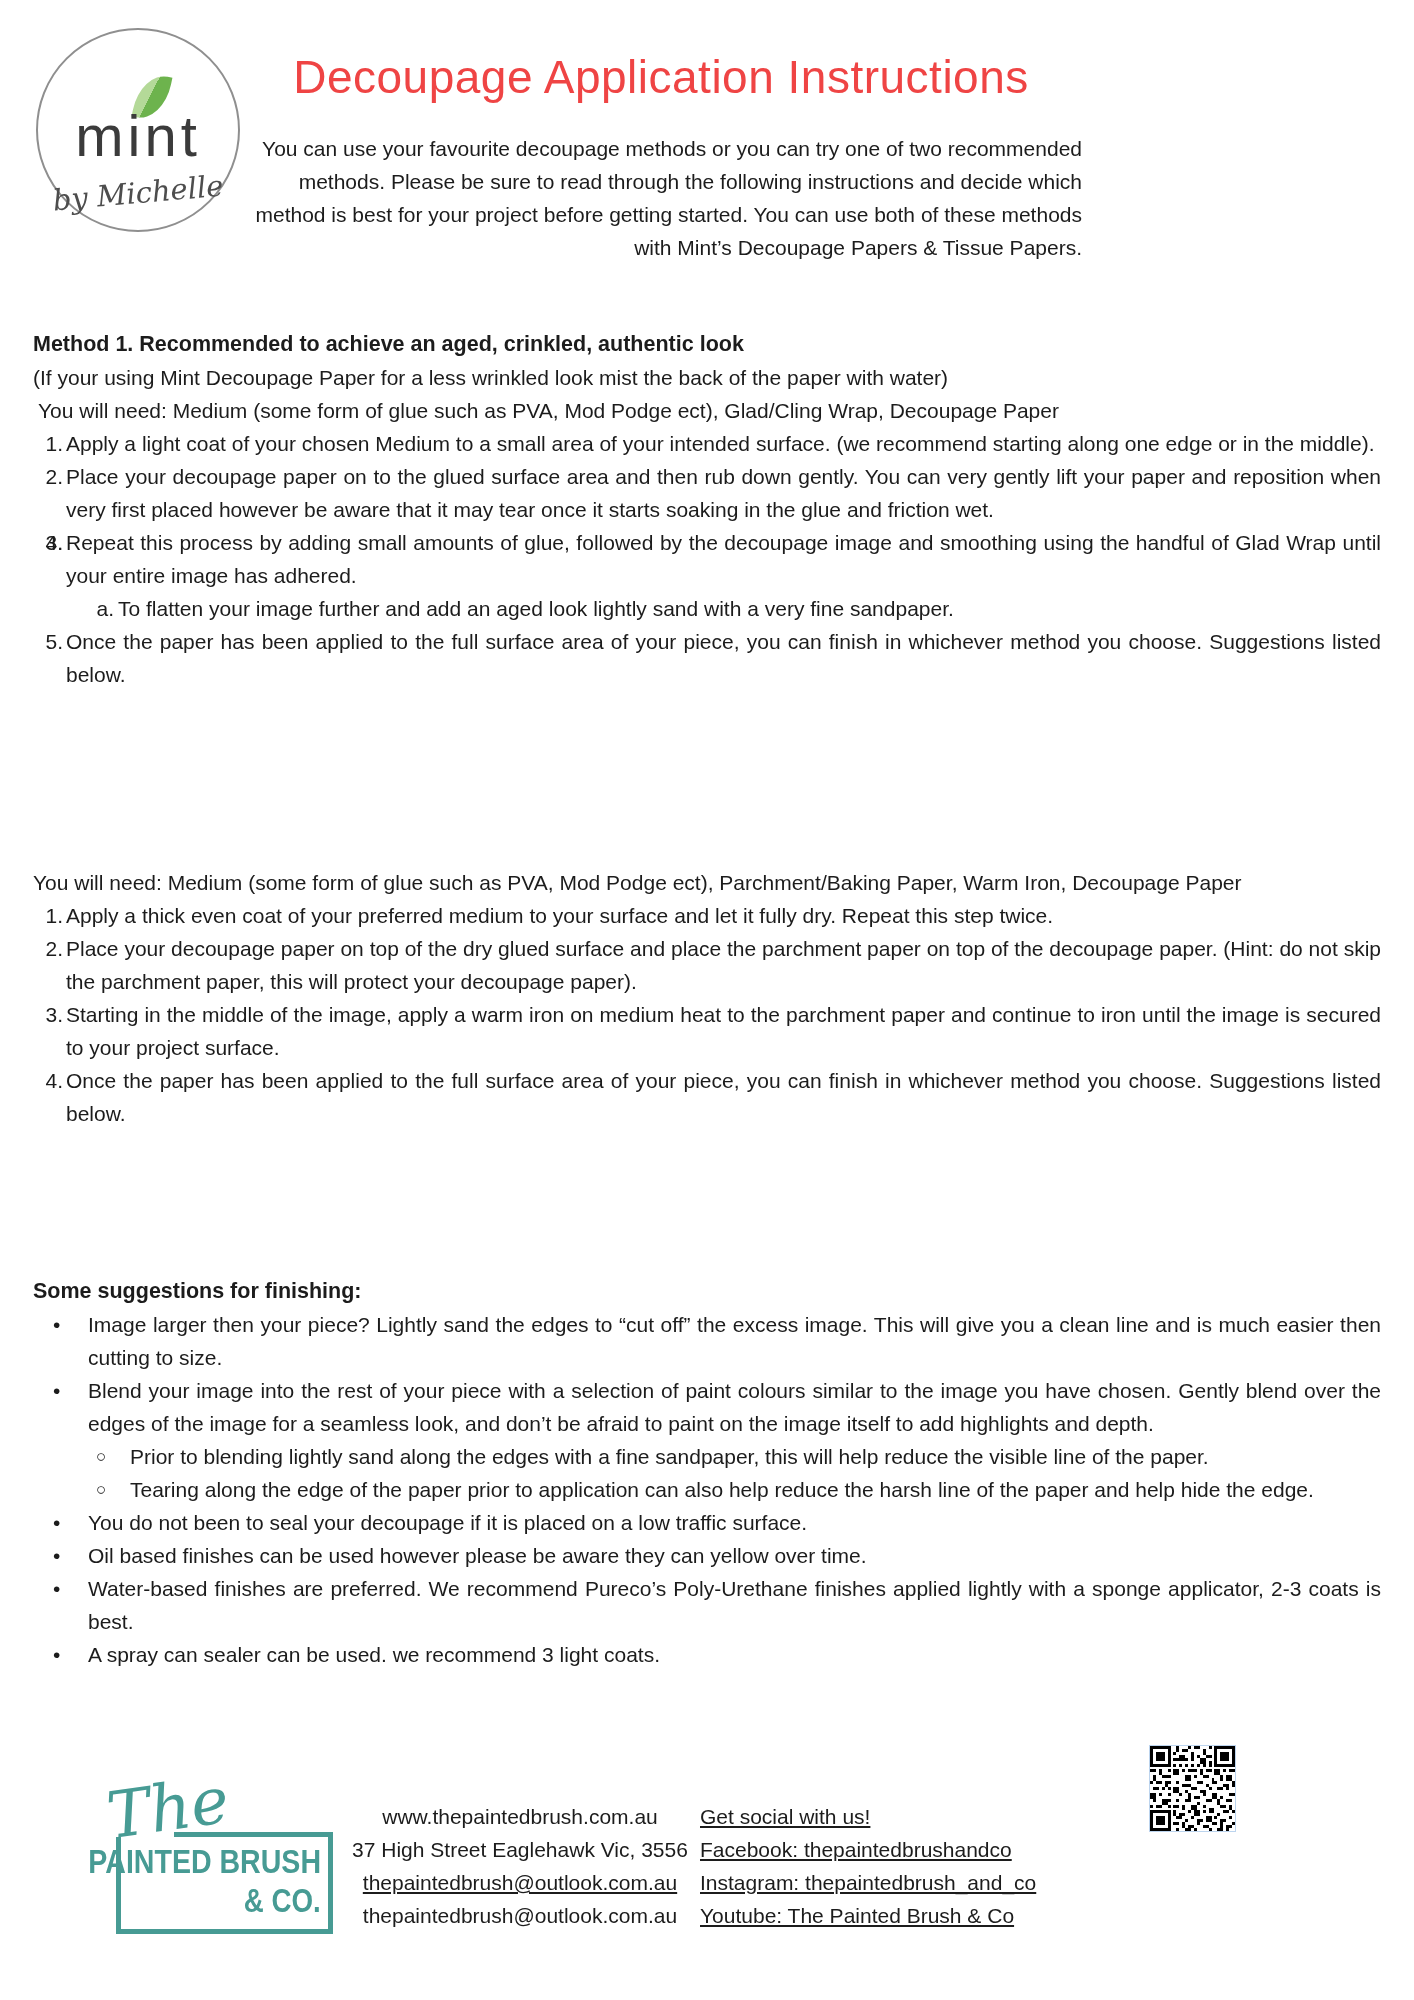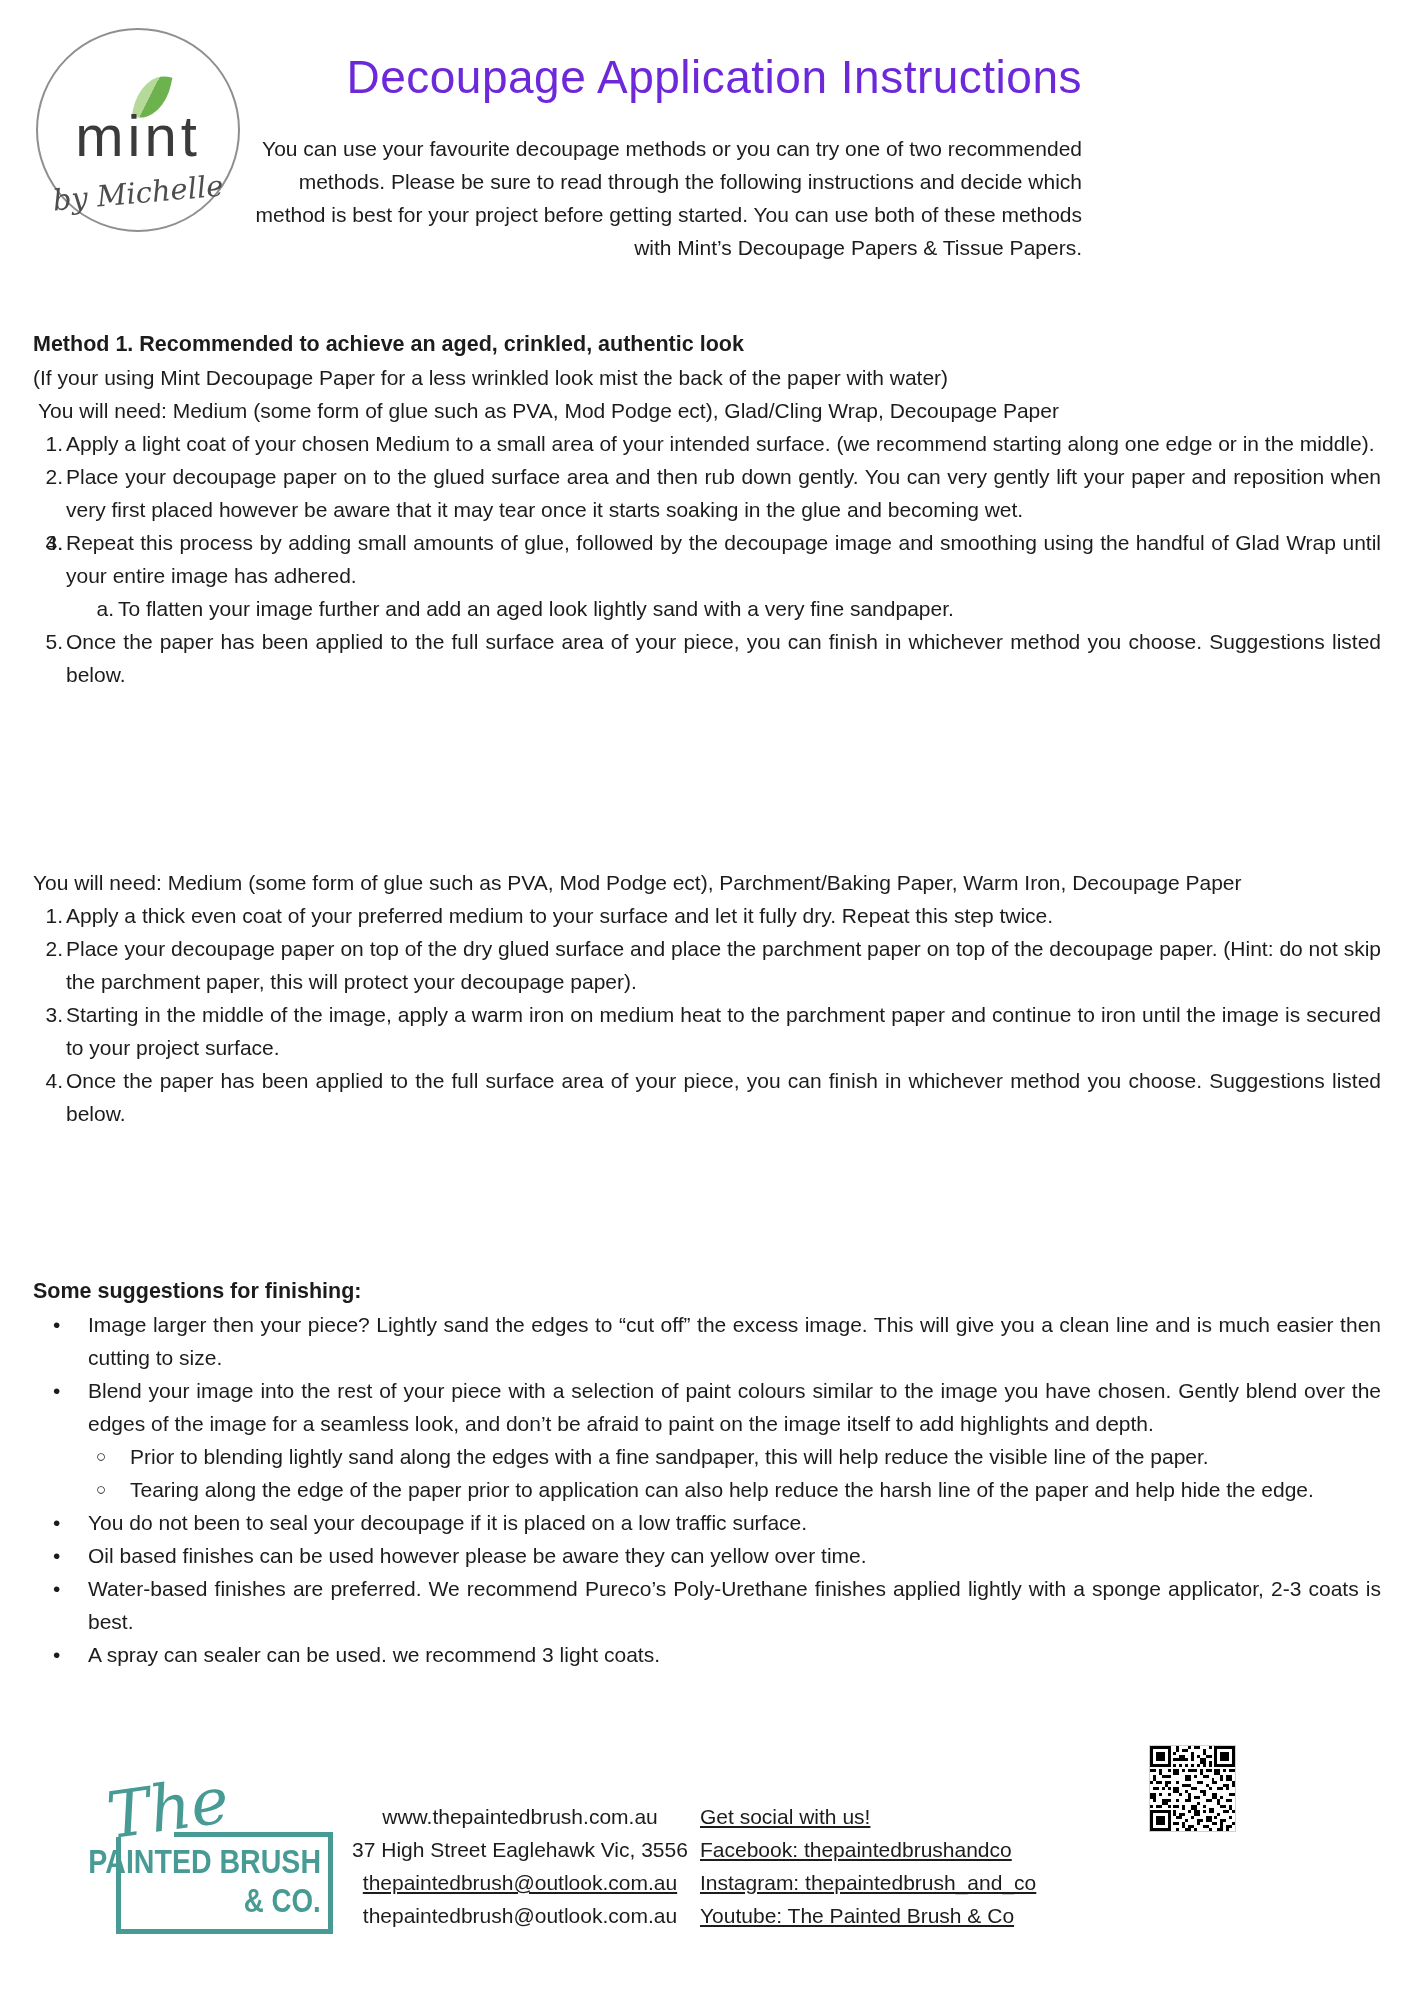--- a/index.html
+++ b/index.html
@@ -23,22 +23,22 @@
   .logo-mint {
     position:absolute; left:0; right:0; top:72px; text-align:center;
     font-size:58px; font-weight:400; letter-spacing:4px; color:#3b3b3b;
   }
   .logo-script {
     position:absolute; left:0; right:0; top:146px; text-align:center;
     font-family:"DejaVu Serif", serif; font-style:italic;
     font-size:29px; color:#4d4d4d; transform:rotate(-5deg);
   }
   .doc-title {
-    position:absolute; left:240px; top:50px; width:842px; text-align:right;
-    font-size:46px; color:#6d28d9; letter-spacing:0.5px;
+    position:absolute; left:240px; top:50px; width:842px; text-align:center;
+    font-size:46px; color:#ef4444; letter-spacing:0.5px;
   }
   .intro {
     position:absolute; left:240px; top:132px; width:842px; text-align:right;
     font-size:21px; line-height:33px;
   }
 
   
   .section { position:absolute; left:33px; width:1348px; font-size:21px; line-height:33px;margin-top:8px; }
   .sec-m1 { top:320px; }
   .sec-m2 { top:858px; }
@@ -110,21 +110,21 @@
     <div class="h-bold">Method 1. Recommended to achieve an aged, crinkled, authentic look</div>
     <div class="note-italic">(If your using Mint Decoupage Paper for a less wrinkled look mist the back of the paper with water)</div>
     <div class="need-pad">You will need: Medium (some form of glue such as PVA, Mod Podge ect), Glad/Cling Wrap, Decoupage Paper</div>
     <div>
       <div class="li step">
         <span class="num">1.</span>
         <span>Apply a light coat of your chosen Medium to a small area of your intended surface. (we recommend starting along one edge or in the middle).</span>
       </div>
       <div class="li step">
         <span class="num">2.</span>
-        <span>Place your decoupage paper on to the glued surface area and then rub down gently. You can very gently lift your paper and reposition when very first placed however be aware that it may tear once it starts soaking in the glue and becoming wet.</span>
+        <span>Place your decoupage paper on to the glued surface area and then rub down gently. You can very gently lift your paper and reposition when very first placed however be aware that it may tear once it starts soaking in the glue and friction wet.</span>
       </div>
       <div class="li step">
         <span class="num">3.</span>
       </div>
       <div class="li step">
         <span class="num">4.</span>
         <span>Repeat this process by adding small amounts of glue, followed by the decoupage image and smoothing using the handful of Glad Wrap until your entire image has adhered.</span>
       </div>
       <div class="li sub-a">
         <span class="num">a.</span>

